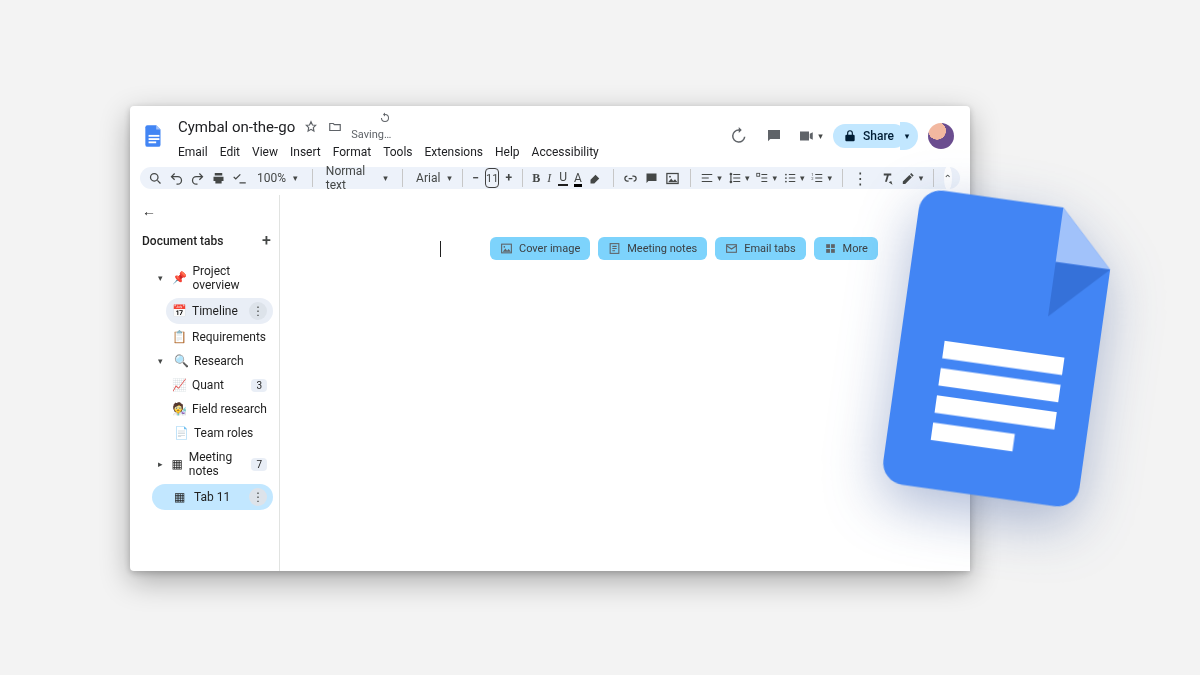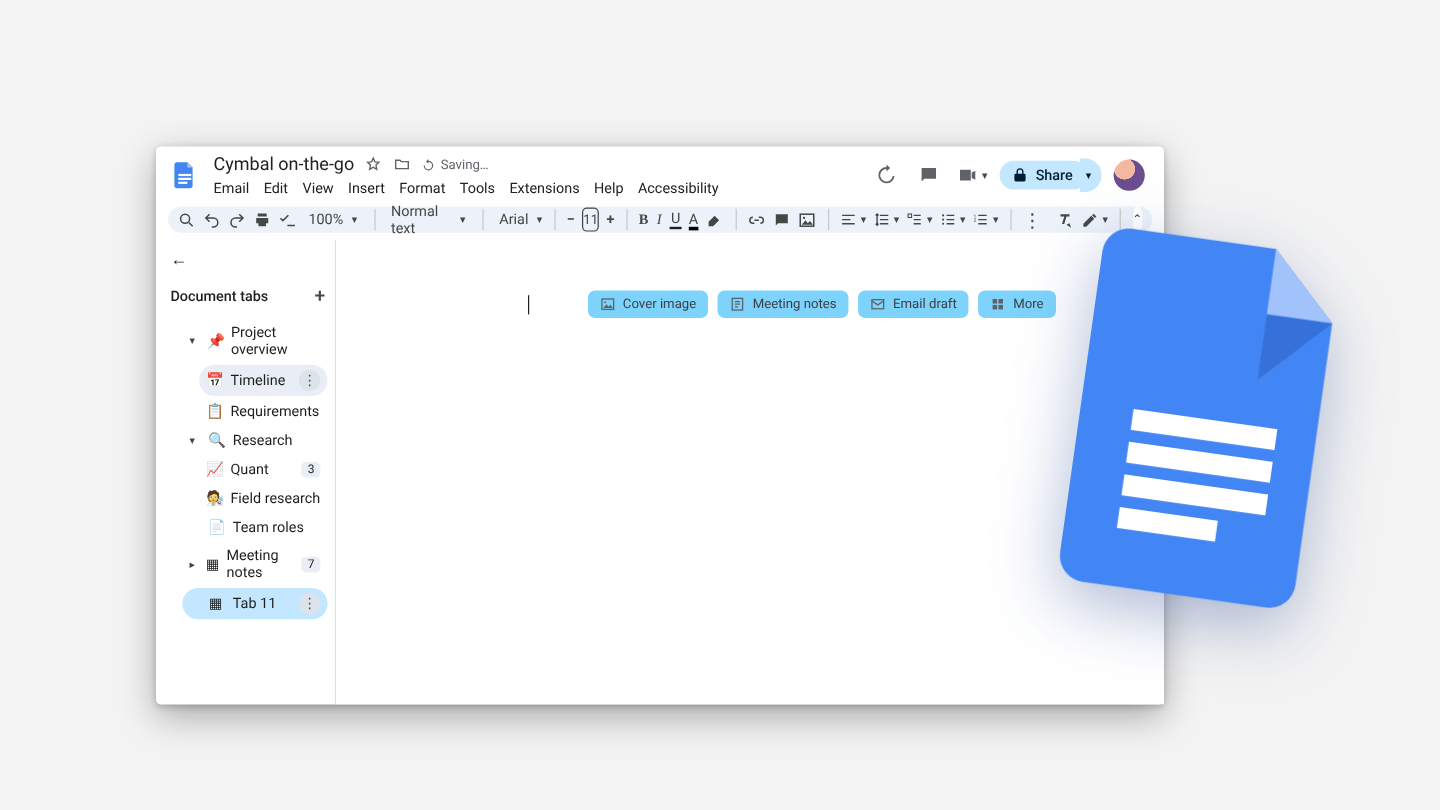--- a/index.html
+++ b/index.html
@@ -7,21 +7,21 @@
     font-family: "Google Sans", Roboto, Arial, sans-serif;
     background: #f3f3f3;
     width: 1200px;
     height: 675px;
     position: relative;
     overflow: hidden;
   }
   .window {
     position: absolute;
     left: 130px;
-    top: 122px;
+    top: 106px;
     width: 840px;
     height: 465px;
     background: #fff;
     border-radius: 4px;
     box-shadow: 0 10px 30px rgba(0,0,0,0.3), 0 2px 6px rgba(0,0,0,0.2);
     display: flex;
     flex-direction: column;
     font-size: 12px;
     color: #202124;
   }
@@ -33,21 +33,21 @@
     gap: 10px;
   }
   .docs-logo {
     width: 28px; height: 36px;
     display: flex; align-items: center; justify-content: center;
   }
   .docs-logo svg { width: 26px; height: 26px; }
   .title-area { flex: 0 0 auto; display:flex; flex-direction:column; }
   .title-row { display: flex; align-items: center; gap: 8px; }
   .doc-title { font-size: 15px; color:#202124; }
-  .saving { font-size: 11px; color:#5f6368; display:flex; align-items:flex-end; gap:4px;}
+  .saving { font-size: 11px; color:#5f6368; display:flex; align-items:flex-end; gap:4px;flex-direction:column;}
   .menu-row { display: flex; gap: 12px; font-size: 12px; color:#202124; margin-top: 4px;}
   .menu-row span { cursor: default; }
   .header-spacer { flex:1; }
   .header-right { display:flex; align-items:center; gap:10px; padding-right:6px;}
   .icon-btn { width:26px; height:26px; display:flex;align-items:center;justify-content:center; color:#5f6368; border-radius:50%; }
   .share-btn {
     background:#c2e7ff;
     color:#001d35;
     border-radius:18px;
     padding:5px 12px 5px 10px;
@@ -459,21 +459,21 @@
             </span>
             <span>Meeting notes</span>
           </div>
           <div class="chip">
             <span>
               <svg viewBox="0 0 24 24">
                 <rect x="3" y="5" width="18" height="14" fill="none" stroke="#5f6368" stroke-width="2"></rect>
                 <path fill="none" stroke="#5f6368" stroke-width="2" d="M3 7l9 6 9-6"></path>
               </svg>
             </span>
-            <span>Email draft</span>
+            <span>Email tabs</span>
           </div>
           <div class="chip">
             <span>
               <svg viewBox="0 0 24 24">
                 <rect x="4" y="4" width="7" height="7" fill="#5f6368"></rect>
                 <rect x="13" y="4" width="7" height="7" fill="#5f6368"></rect>
                 <rect x="4" y="13" width="7" height="7" fill="#5f6368"></rect>
                 <rect x="13" y="13" width="7" height="7" fill="#5f6368"></rect>
               </svg>
             </span>

